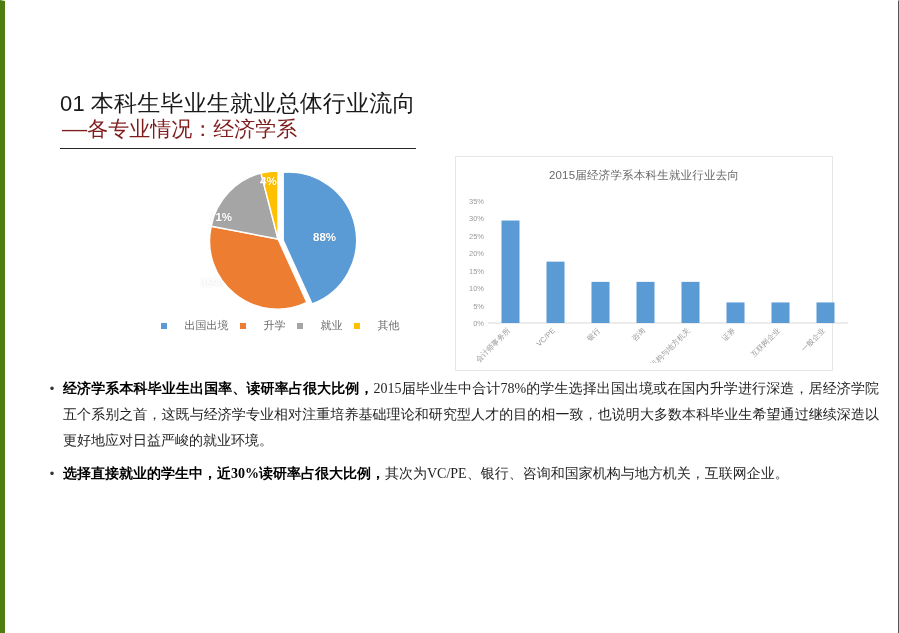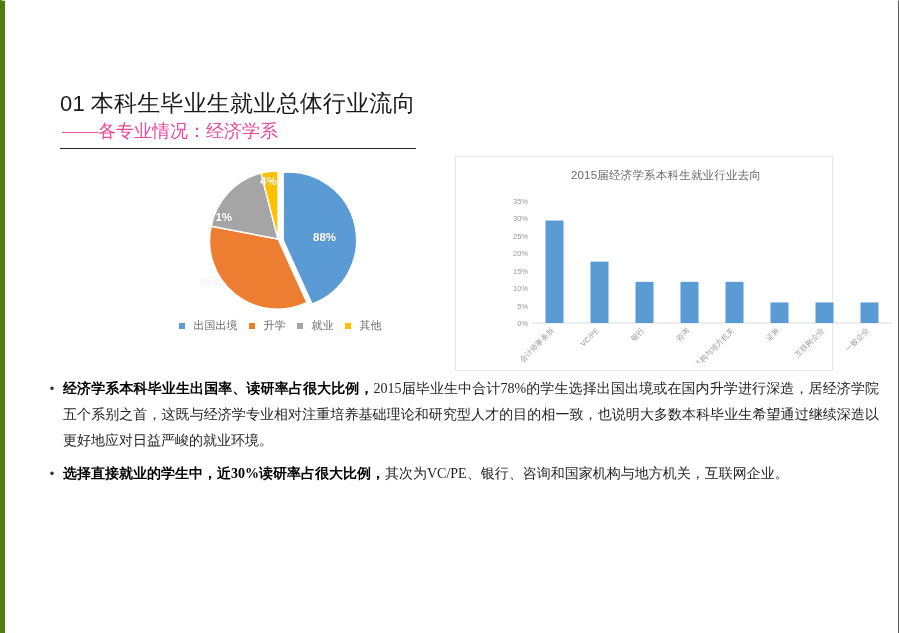--- a/index.html
+++ b/index.html
@@ -38,24 +38,24 @@
     white-space: nowrap;
     letter-spacing: 0.2px;
   }
   #title-num {
     font-family: "Liberation Sans", sans-serif;
     font-size: 22px;
     color: #1a1a1a;
   }
 
   #title-line2 {
-    font-family: Liberation Serif, serif;
-    font-size: 18px;
+    font-family: Liberation Mono, monospace;
+    font-size: 21px;
     line-height: 24px;
-    color: #ec4899;
+    color: #7f1d1d;
     white-space: nowrap;
     padding-left: 2px;
   }
 
   #title-rule {
     position: absolute;
     left: 55px;
     top: 147px;
     width: 356px;
     height: 0;
@@ -107,42 +107,41 @@
   #pie-legend {
     display: flex;
     justify-content: center;
     align-items: center;
     gap: 11px;
     margin-top: 6px;
   }
   .legend-item {
     display: flex;
     align-items: center;
-    gap: 9px;
+    gap: 18px;
     font-size: 11px;
     color: #6a6a6a;
     font-family: "Liberation Sans", sans-serif;
     white-space: nowrap;
   }
   .legend-swatch {
     width: 6px;
     height: 6px;
     display: inline-block;
   }
 
   
   #bar-panel {
     position: absolute;
     left: 450px;
     top: 155px;
     width: 378px;
     height: 215px;
     border: 1px solid #e6e6e6;
     background: #ffffff;
-    padding-left: 44px;
   }
 
   #bar-title {
     text-align: center;
     font-size: 11.5px;
     color: #6a6a6a;
     font-family: "Liberation Sans", sans-serif;
     padding-top: 11px;
     white-space: nowrap;
     letter-spacing: 0.2px;

